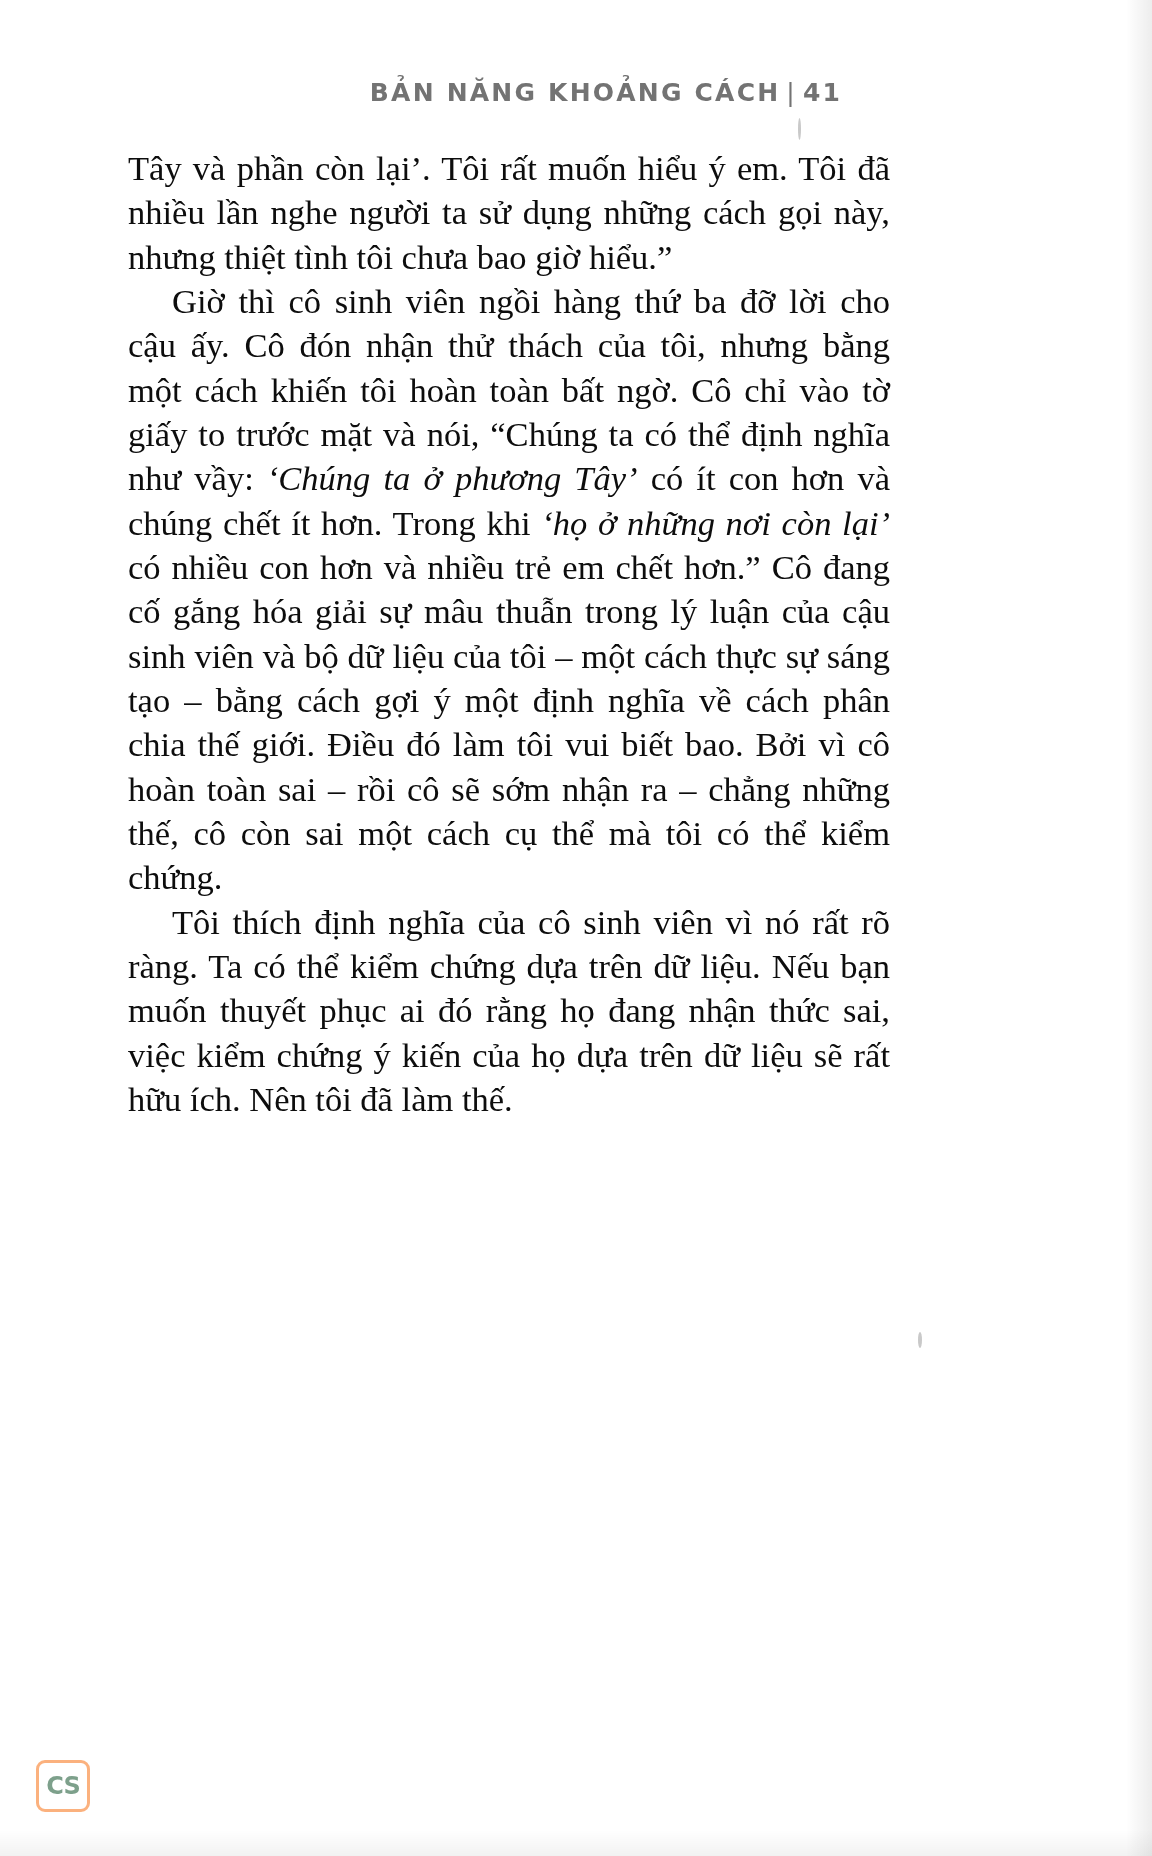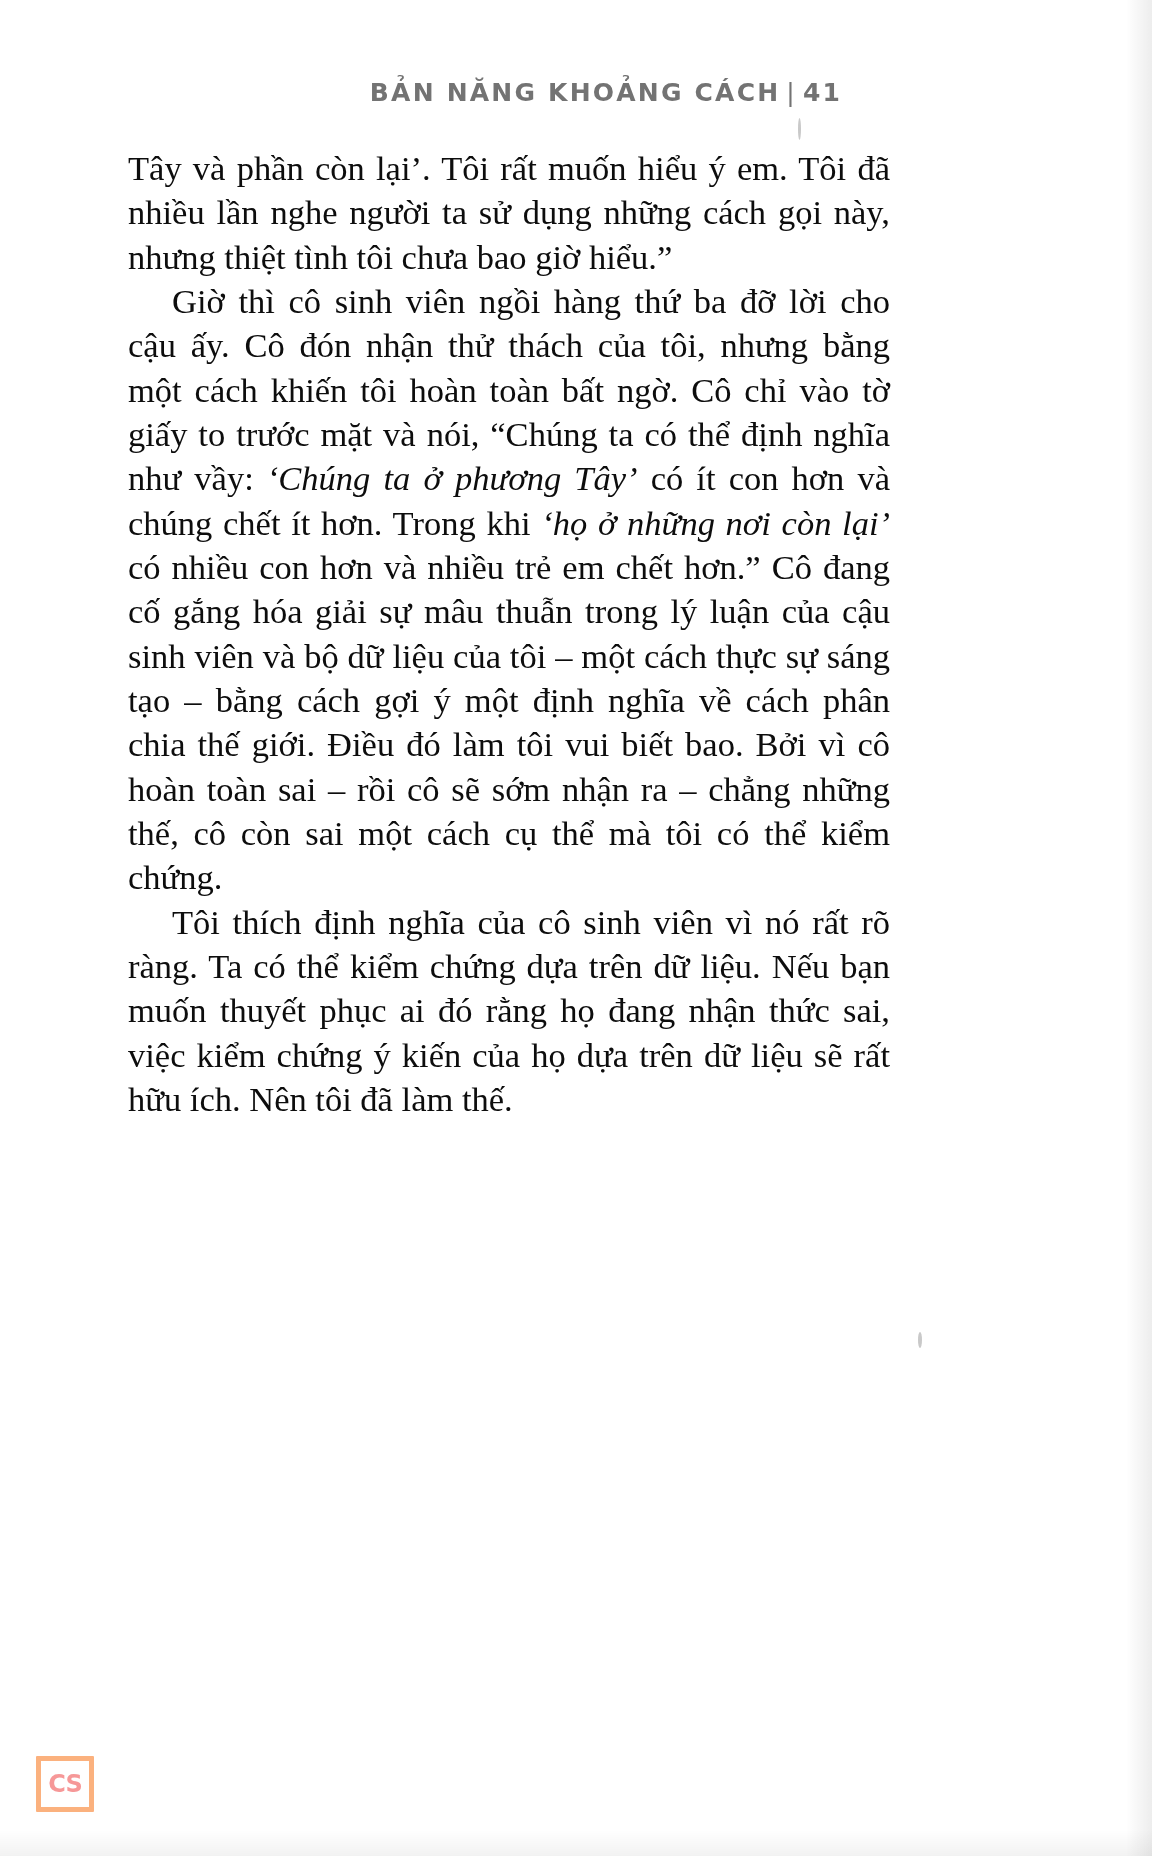--- a/index.html
+++ b/index.html
@@ -60,29 +60,29 @@
     left: 36px;
     bottom: 44px;
     display: flex;
     align-items: center;
     gap: 18px;
     opacity: 0.55;
   }
   .cs-badge {
     width: 48px;
     height: 46px;
-    border: 5px solid #f97316;
-    border-radius: 1px;
+    border: 3px solid #f97316;
+    border-radius: 9px;
     display: flex;
     align-items: center;
     justify-content: center;
     font-family: "DejaVu Sans", sans-serif;
     font-size: 24px;
     font-weight: 700;
-    color: #ef4444;
+    color: #14532d;
     letter-spacing: -1px;
   }
   .cs-text {
     font-family: "DejaVu Sans", sans-serif;
     font-size: 35px;
     color: #9a9a9a;
     letter-spacing: 0.5px;
   }
   .edge-shadow-right {
     position: absolute;

